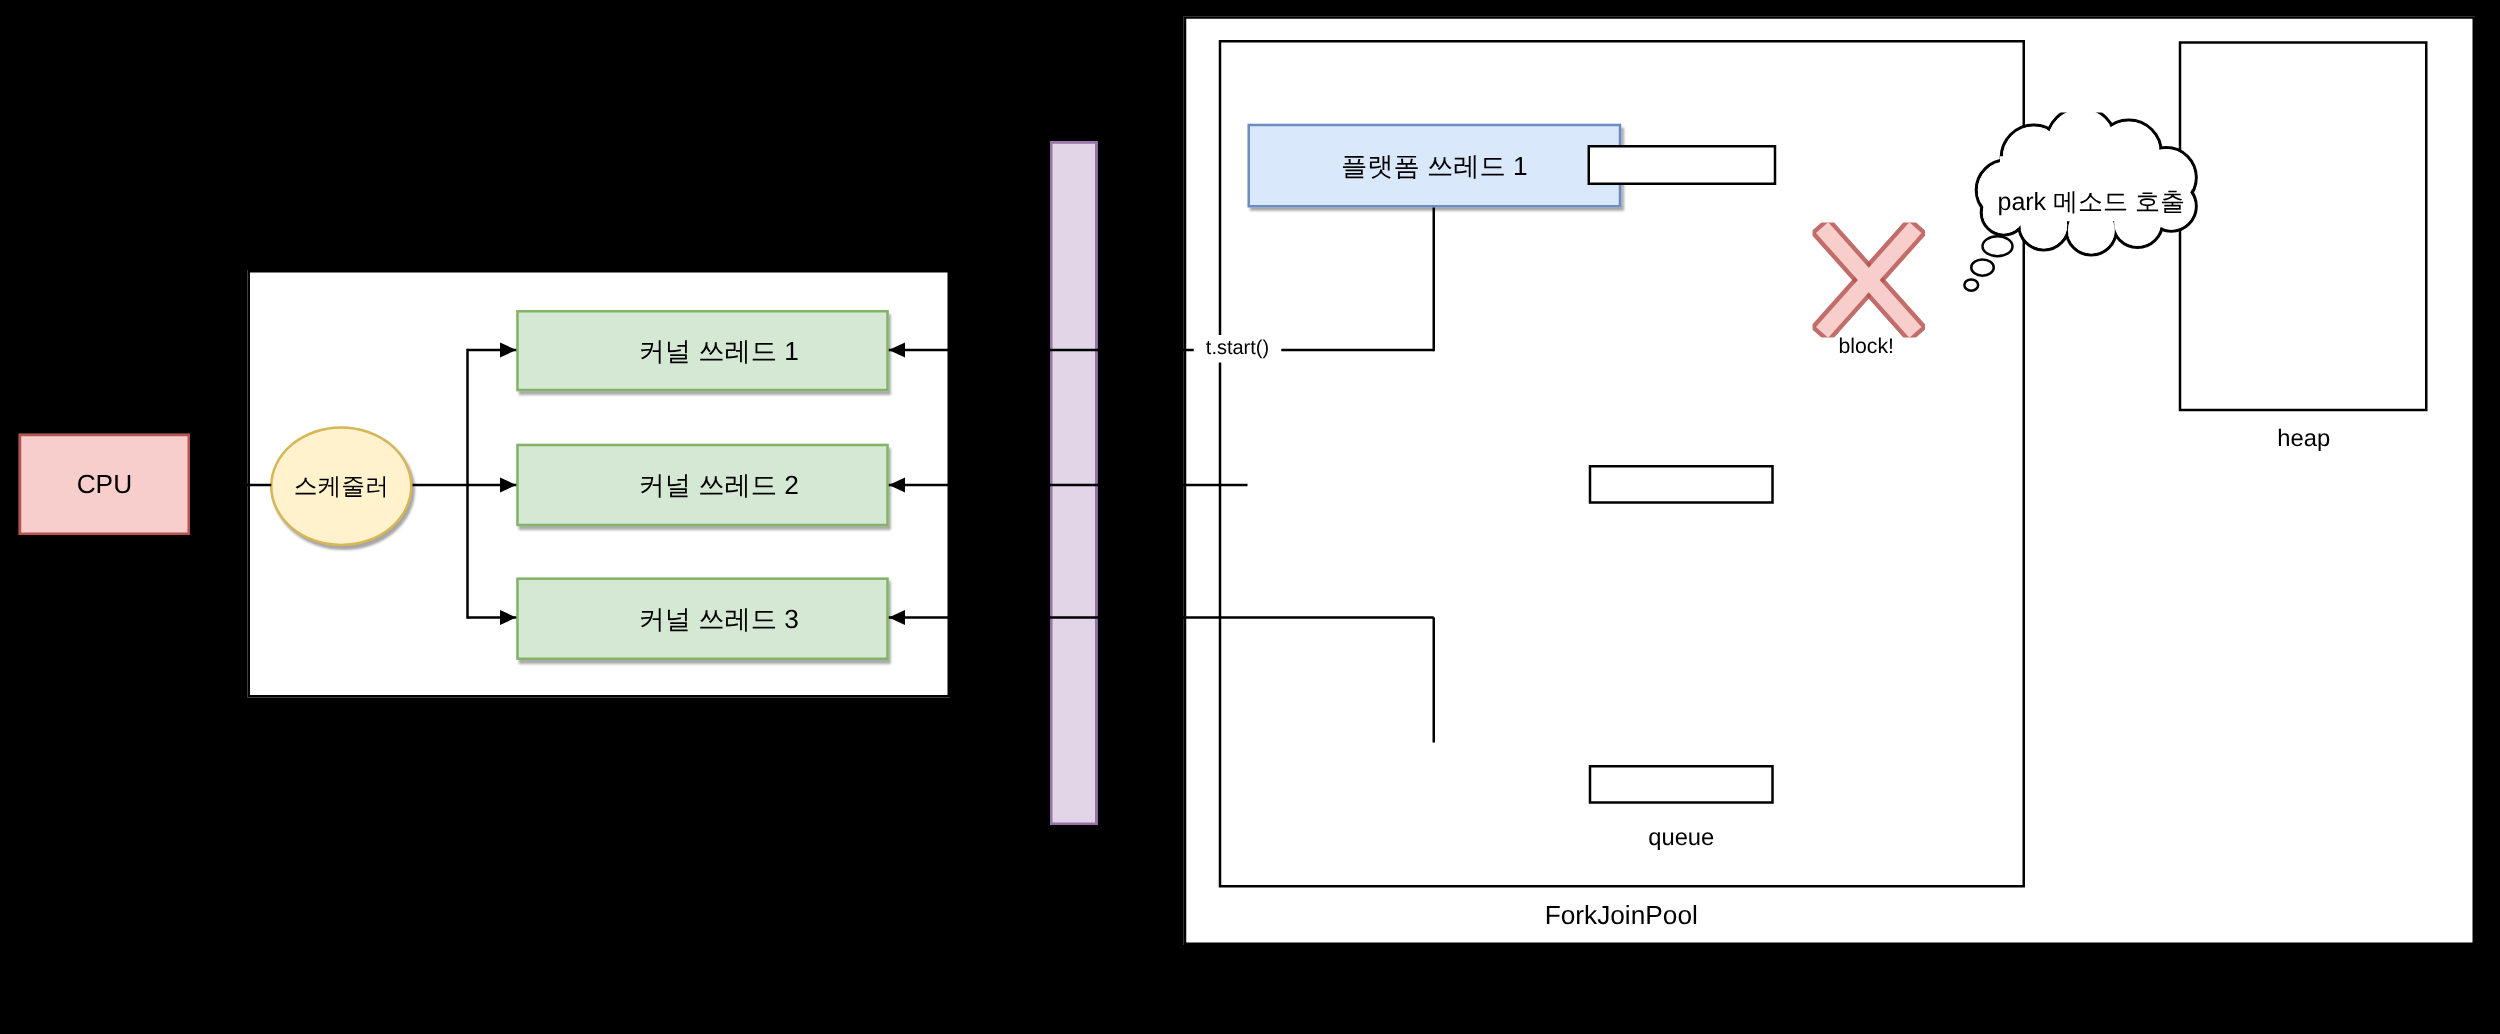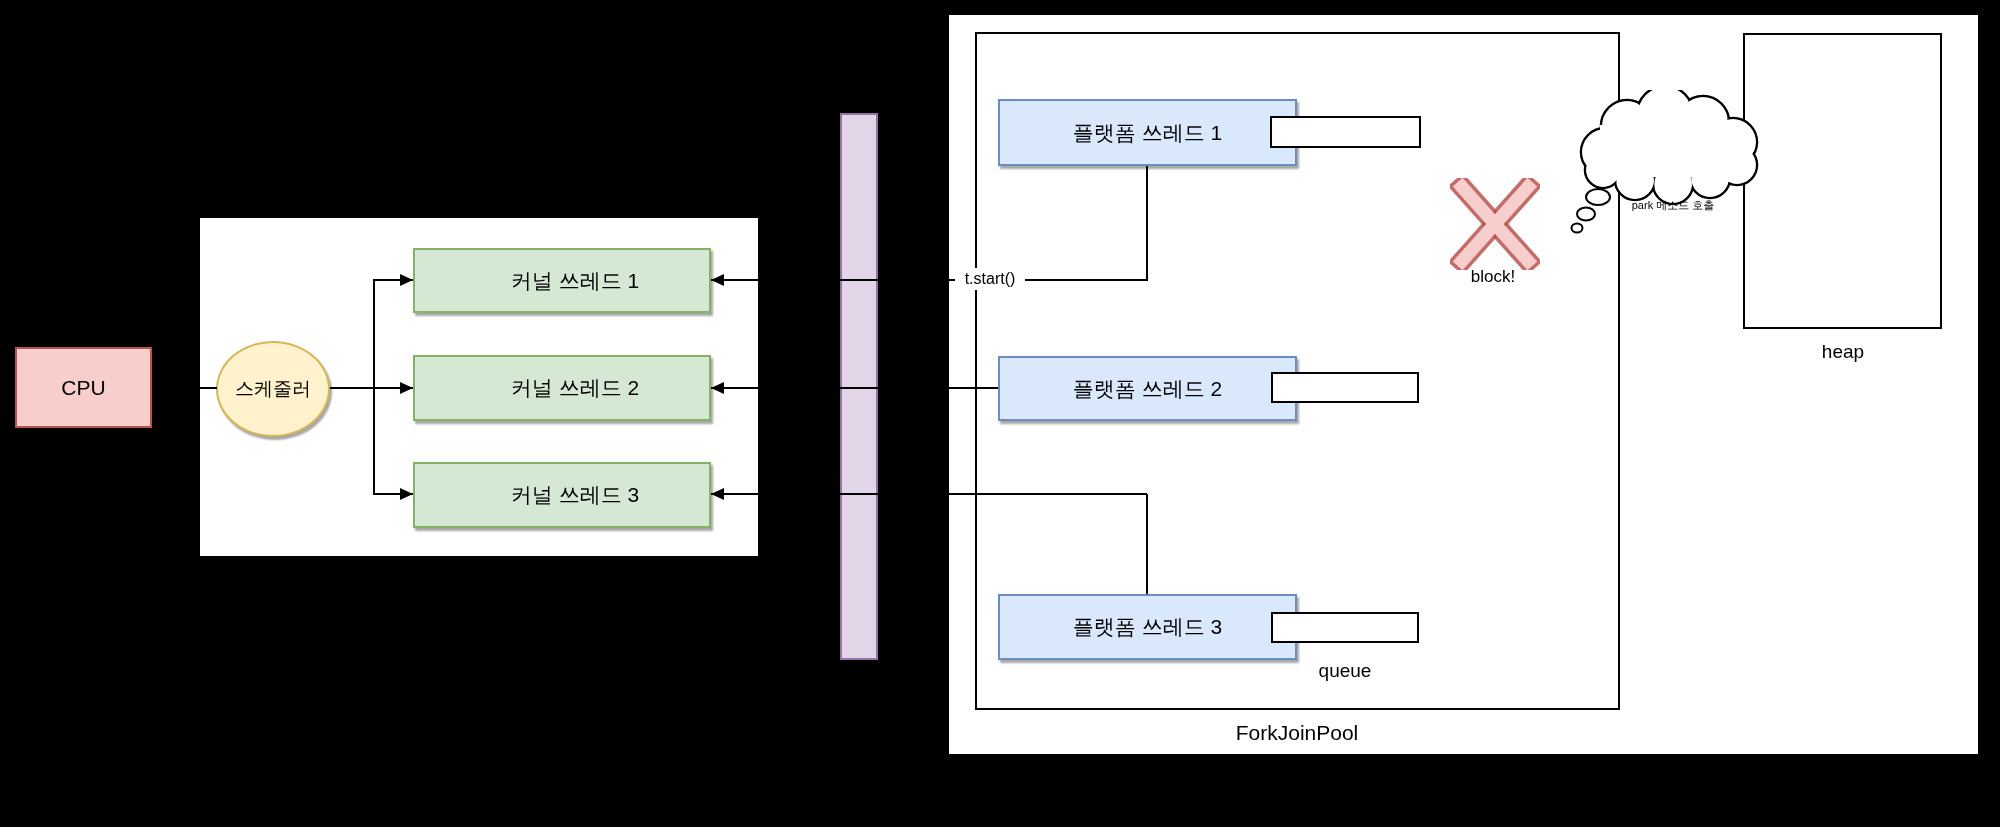--- a/index.html
+++ b/index.html
@@ -50,26 +50,20 @@
     <span>커널 쓰레드 2</span>
   </div>
   <div class="abs shape kern z3" style="left:413px;top:462px;width:298px;height:66px;">
     <span>커널 쓰레드 3</span>
   </div>
 
   <div class="abs bar z3" style="left:840px;top:113px;width:38px;height:547px;box-shadow:2px 3px 2px rgba(0,0,0,0.35);"></div>
 
   <div class="abs shape plat z3" style="left:998px;top:99px;width:299px;height:67px;">
     <span>플랫폼 쓰레드 1</span>
-  </div>
-  <div class="abs shape plat z3" style="left:998px;top:356px;width:299px;height:65px;">
-    <span>플랫폼 쓰레드 2</span>
-  </div>
-  <div class="abs shape plat z3" style="left:998px;top:594px;width:299px;height:66px;">
-    <span>플랫폼 쓰레드 3</span>
   </div>
 
   <div class="abs conn" style="left:1270px;top:116px;width:151px;height:32px;"></div>
   <div class="abs conn" style="left:1271px;top:372px;width:148px;height:31px;"></div>
   <div class="abs conn" style="left:1271px;top:612px;width:148px;height:31px;"></div>
 
   <div class="vt" style="top:51px;height:50px;">
     <span>버추얼 쓰레드 1</span>
     </div>
   <div class="vt" style="top:99px;height:51px;">
@@ -179,17 +173,17 @@
     </div>
   <div class="lbl" style="left:1295px;top:659px;width:100px;height:24px;font-size:19px;">
     <span>queue</span>
     </div>
   <div class="lbl" style="left:1793px;top:340px;width:100px;height:24px;font-size:19px;">
     <span>heap</span>
     </div>
   <div class="lbl" style="left:1197px;top:720px;width:200px;height:26px;font-size:21px;">
     <span>ForkJoinPool</span>
     </div>
-  <div class="lbl" style="left:1593px;top:150px;width:160px;height:22px;font-size:11px;margin-top:44px;">
+  <div class="lbl" style="left:1593px;top:150px;width:160px;height:22px;font-size:20px;">
     <span>park 메소드 호출</span>
     </div>
 
 </div>
 
 </body></html>

